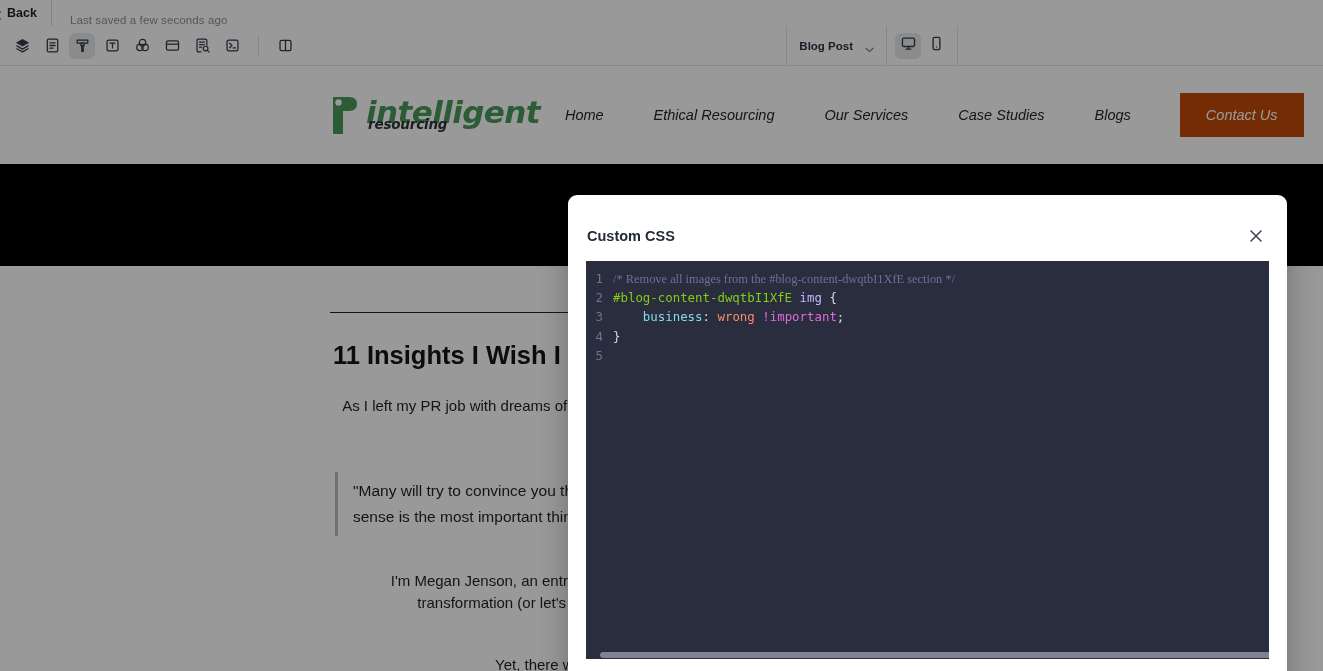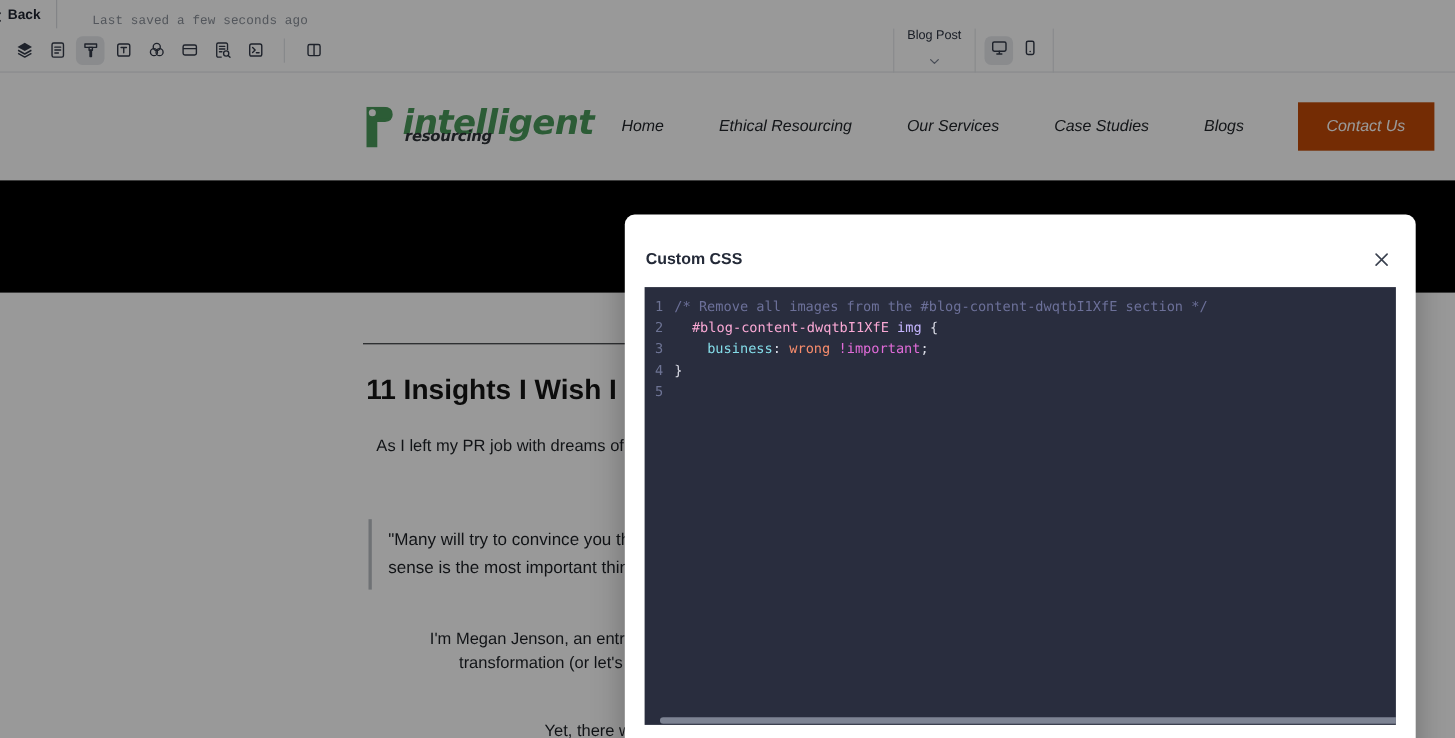--- a/index.html
+++ b/index.html
@@ -21,21 +21,21 @@
     display: flex; align-items: center; gap: 4px;
     font-size: 12.5px; font-weight: 700; color: #1f2430;
     padding: 0 12px 0 0; margin-left: -6px;
     height: 26px; cursor: pointer;
   }
   .back-arrow { width: 9px; height: 9px; display:inline-block; flex:none;}
   .chrome-divider-v {
     width: 1px; height: 26px; background: #d7dadf; margin: 0 0 0 2px;
   }
   .saved-text {
-    font-size: 11.5px; color: #8a9099; margin-left: 32px; letter-spacing: .1px; font-family: Liberation Mono, monospace;
+    font-size: 11.5px; color: #8a9099; margin-left: 18px; letter-spacing: .1px;
   }
 
   .chrome-toolbar {
     position: absolute; left: 0; top: 26px; width: 1323px; height: 40px;
     background: #ffffff;
     border-bottom: 1px solid #e3e5e9;
     display: flex; align-items: center;
   }
   .tool-group { display: flex; align-items: center; gap: 4px; padding-left: 9px; }
   .tool-btn {
@@ -45,24 +45,23 @@
   }
   .tool-btn.active { background: #e6e8ec; }
   .tool-btn svg { display:block; }
   .tool-sep { width: 1px; height: 22px; background: #dfe1e6; margin: 0 9px; }
 
   .chrome-right {
     margin-left: auto; display: flex; align-items: center; height: 40px;
   }
   .page-select {
     display: flex; align-items: center; gap: 12px;
-    font-size: 11.5px; color: #2b3240; font-weight: 400;
+    font-size: 11.5px; color: #2b3240; font-weight: 700;
     padding: 0 12px; height: 40px; cursor: pointer;
     border-left: 1px solid #e3e5e9;
-    flex-direction: column;
   }
   .chev { width: 9px; height: 6px; display:inline-block; }
   .view-toggle {
     display: flex; align-items: center; gap: 2px; padding: 0 8px;
     height: 40px; border-left: 1px solid #e3e5e9; border-right: 1px solid #e3e5e9;
   }
   .view-btn {
     width: 26px; height: 26px; border-radius: 6px;
     display: flex; align-items: center; justify-content: center;
     color: #333a48; cursor: pointer;
@@ -161,22 +160,22 @@
     font-family: "DejaVu Sans Mono", monospace;
     font-size: 12.4px; line-height: 19.2px;
   }
   .code-rows { padding-top: 8px; }
   .code-row { display: flex; white-space: pre; height: 19.2px; }
   .ln {
     width: 27px; flex: none; text-align: right; padding-right: 10px;
     color: #6d7394;
   }
   .code { color: #bfc7d5; }
-  .tok-comment { color: #6c7099; }
-  .tok-sel { color: #f9a8d4; margin-left: 16px; }
+  .tok-comment { color: #6c7099; font-family: Liberation Serif, serif; }
+  .tok-sel { color: #84cc16; }
   .tok-tag  { color: #c4b5fd; }
   .tok-brace{ color: #d9dbe5; }
   .tok-prop { color: #84dce8; }
   .tok-punc { color: #d9dbe5; }
   .tok-val  { color: #f78c6c; }
   .tok-imp  { color: #e06bd8; }
   .h-scrollbar {
     position: absolute; left: 0; bottom: 0; height: 8px; width: 100%;
     background: transparent;
   }

